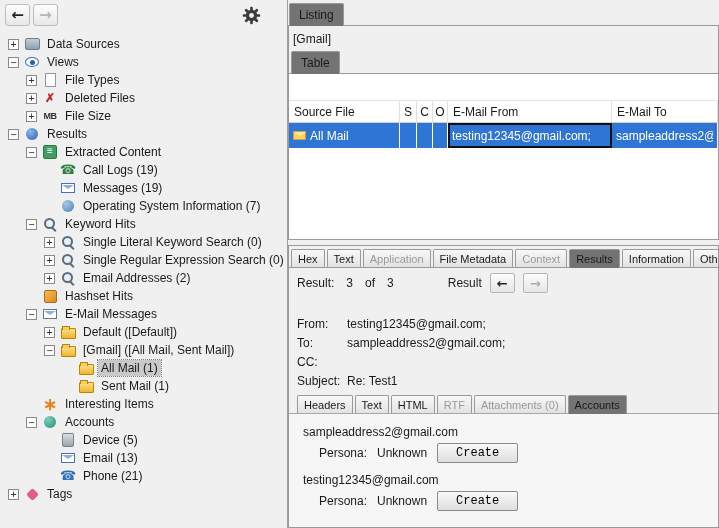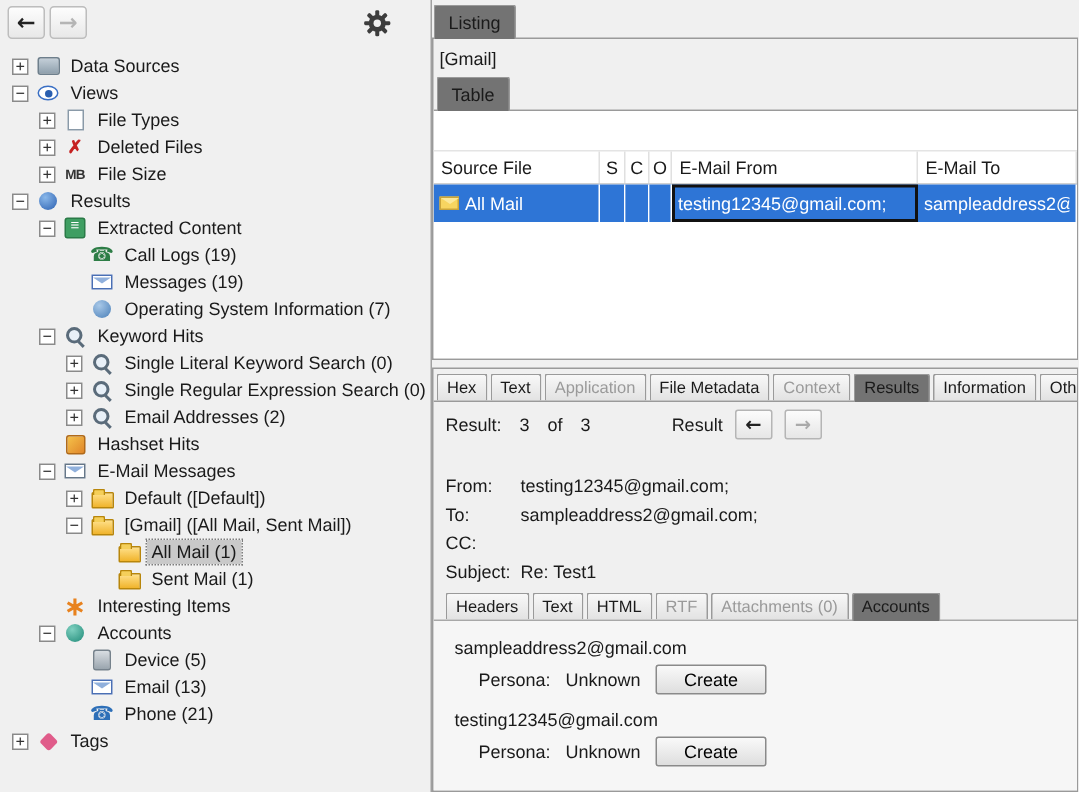--- a/index.html
+++ b/index.html
@@ -78,21 +78,21 @@
   .rn-gap{width:34px}
   .rn-btn{width:25px;height:20px;border:1px solid #b5b5b5;background:linear-gradient(#fcfcfc,#e6e6e6);border-radius:2px;font-size:13px;font-weight:bold;display:flex;align-items:center;justify-content:center;color:#222;font-family:"DejaVu Sans",sans-serif;cursor:default}
   .rn-btn.dis{color:#aaa}
   .message-area{flex:1;padding:20px 0 0 8px;font-size:12px;min-height:0;overflow:hidden}
   .msg-row{display:flex;margin-bottom:6px;line-height:13px}
   .msg-label{width:50px;flex:none}
   .inner-tab-row{display:flex;align-items:center;padding:0 0 0 8px;flex:none}
   .accounts-area{height:114px;flex:none;background:#f6f6f6;border-top:1px solid #a8a8a8;padding:7px 0 0 14px;overflow:hidden;font-size:12px}
   .account-email{margin:4px 0 4px}
   .account-row{display:flex;align-items:center;gap:10px;margin:0 0 10px 16px}
-  .create-btn{border:1px solid #8a8a8a;background:linear-gradient(#f9f9f9,#dedede);padding:2px 18px;font-size:12px;font-family:Liberation Sans, sans-serif;border-radius:2px;cursor:default}
+  .create-btn{border:1px solid #8a8a8a;background:linear-gradient(#f9f9f9,#dedede);padding:2px 18px;font-size:12px;font-family:Liberation Mono, monospace;border-radius:2px;cursor:default}
 </style>
 </head>
 <body>
 
 <div class="app">
 
   <div class="left-panel">
     <div class="toolbar">
       <button class="nav-btn">←</button>
       <button class="nav-btn dis">→</button>

